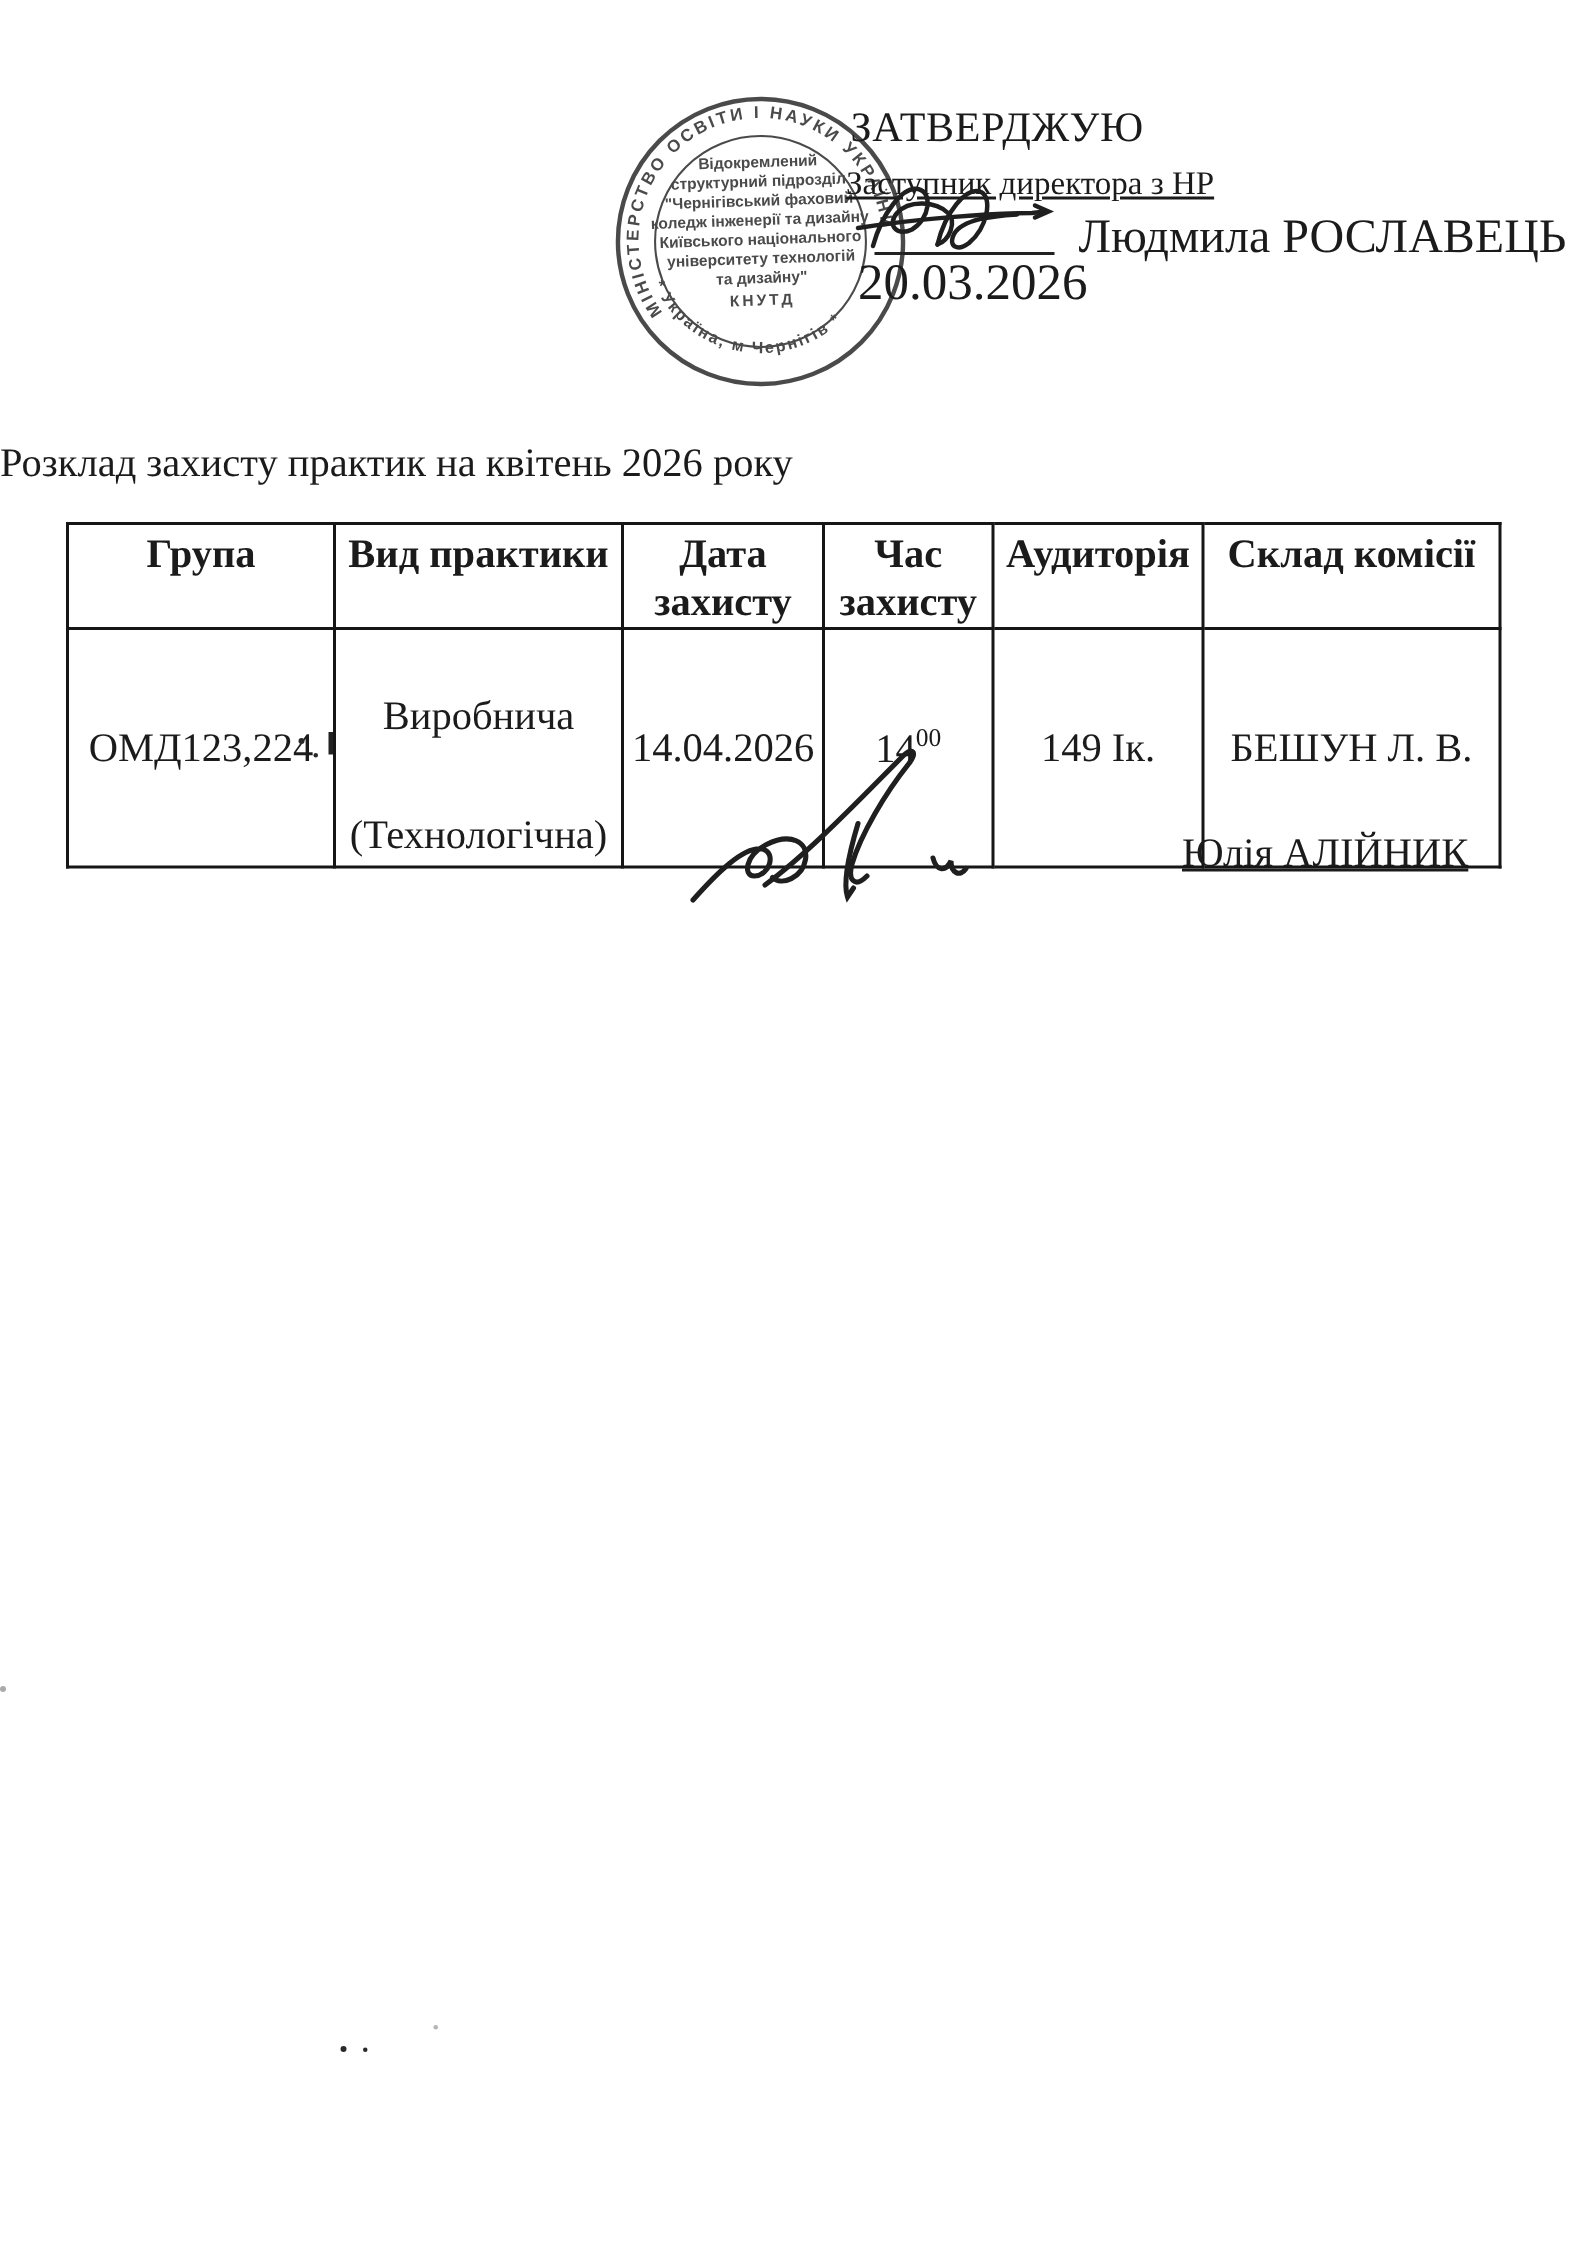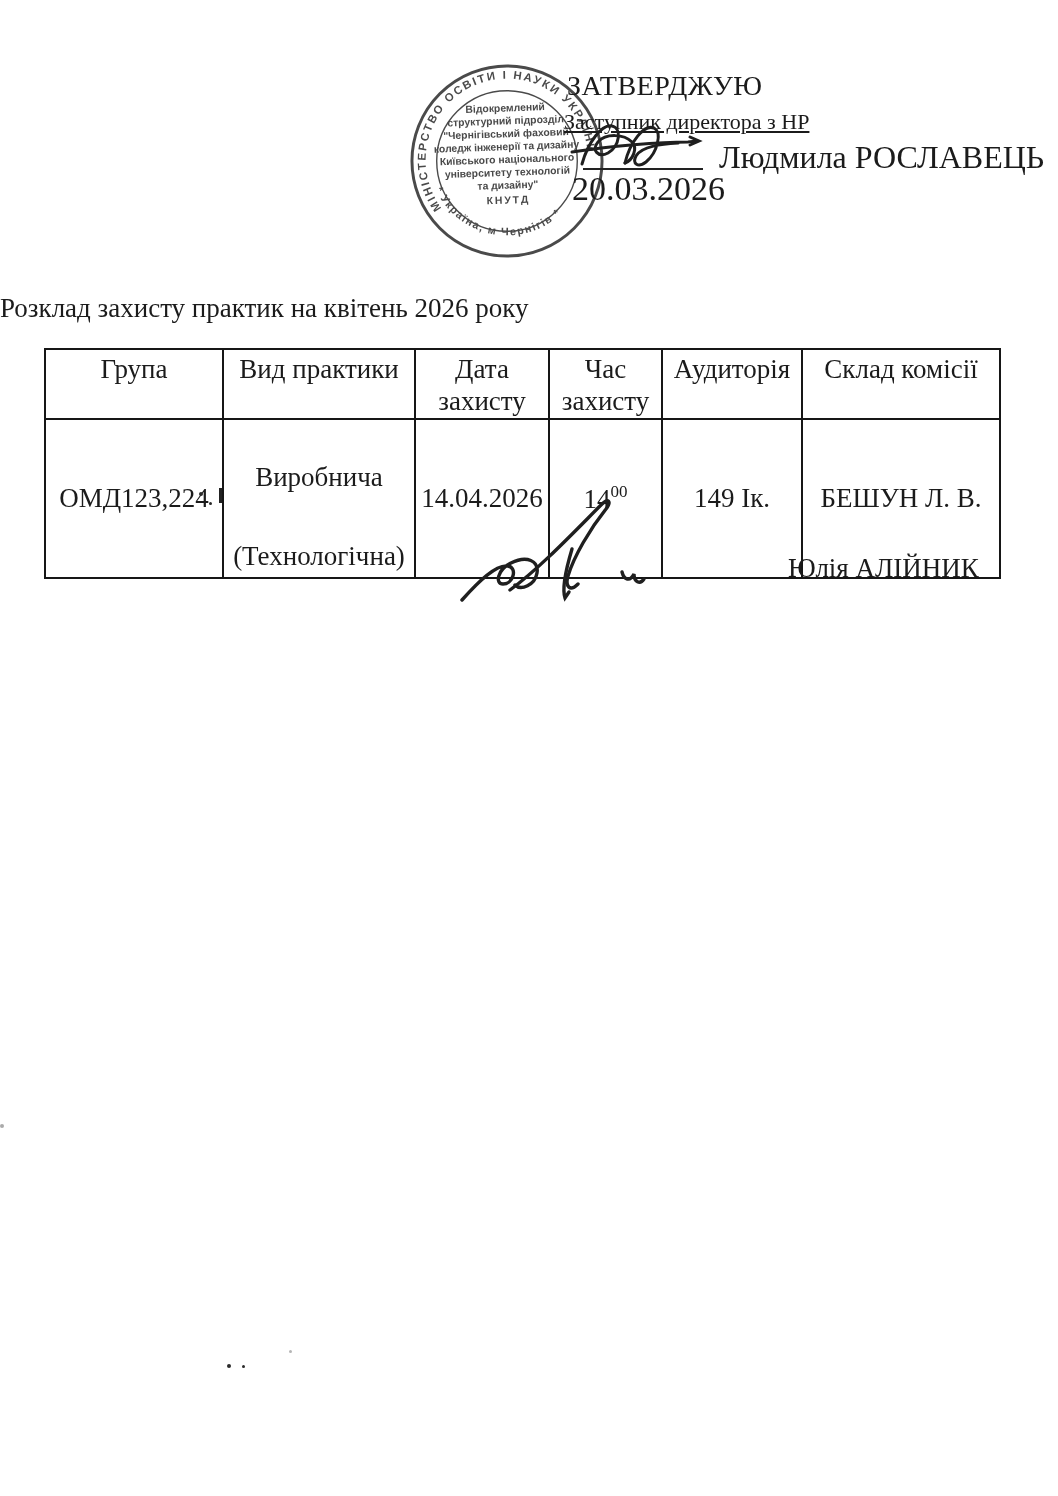--- a/index.html
+++ b/index.html
@@ -71,21 +71,21 @@
     border-collapse: collapse;
     table-layout: fixed;
   }
   .schedule th, .schedule td {
     border: 2px solid #161616;
     text-align: center;
     font-size: 27px;
     overflow: hidden;
   }
   .schedule th {
-    font-weight: normal;
+    font-weight: bold;
     vertical-align: top;
     padding-top: 4px;
     line-height: 1.18;
     height: 59px;
     margin-top: 25px;
   }
   .schedule td {
     vertical-align: middle;
     height: 84px;
   }
@@ -97,20 +97,21 @@
     position: absolute; left: 44px; top: 521px;
     font-size: 27px; line-height: 33px;
   }
   .sig-bottom {
     position: absolute; left: 452px; top: 494px;
     width: 215px; height: 118px;
   }
   .footer-name {
     position: absolute; left: 788px; top: 553px;
     font-size: 27px;
+    text-decoration: underline;
   }
 
   
   .speck { position: absolute; background: #2a2a2a; border-radius: 50%; }
   .tick  { position: absolute; background: #222; }
 </style>
 </head>
 <body>
 
 <div class="page">

